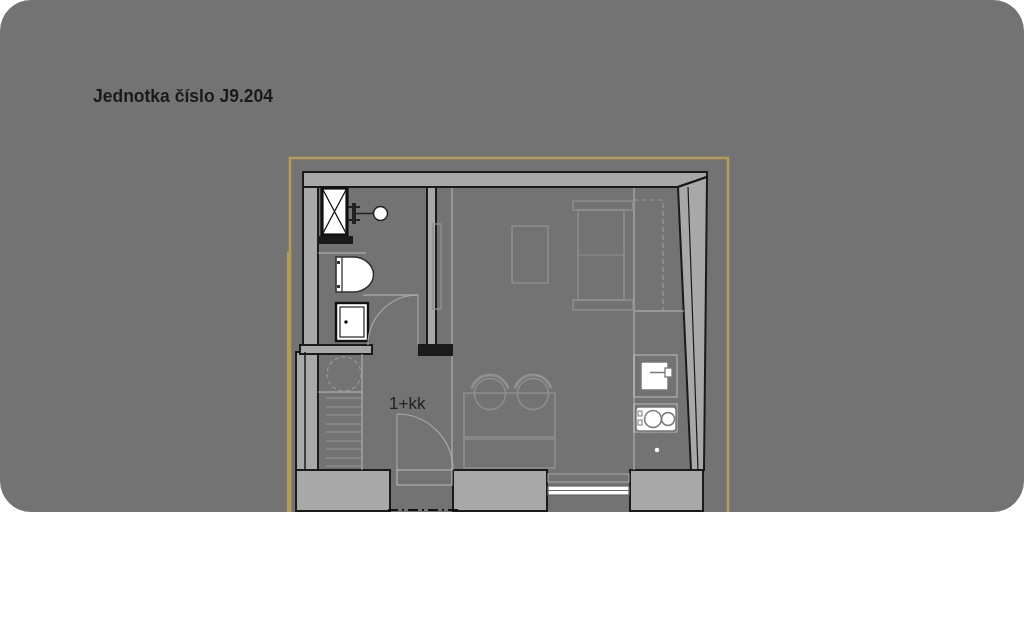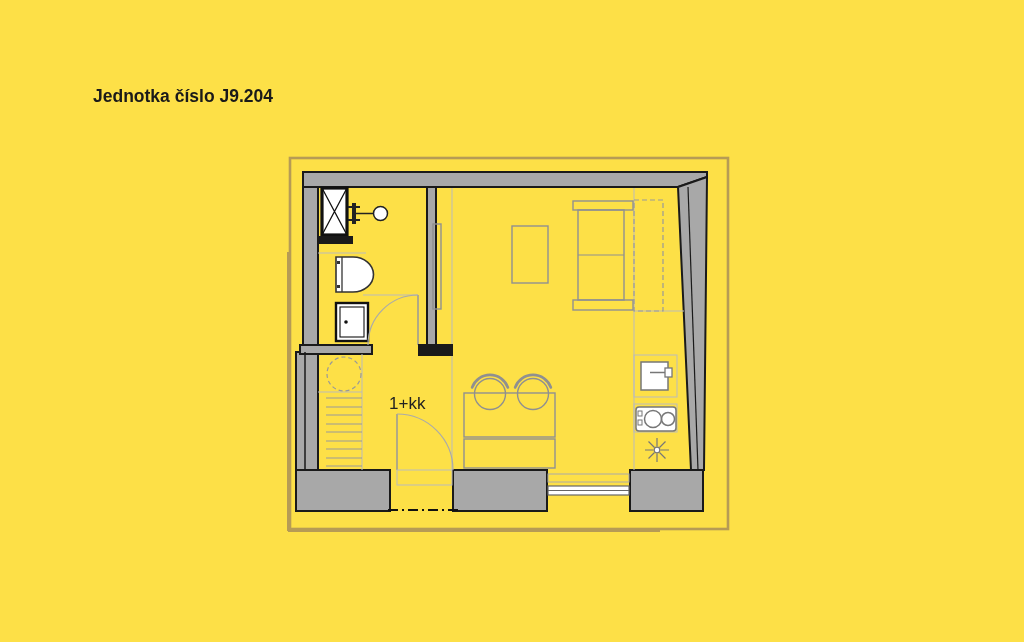--- a/index.html
+++ b/index.html
@@ -1,17 +1,17 @@
 <!DOCTYPE html>
 <html><head>
 <meta charset="utf-8">
 <style>
   html,body{margin:0;padding:0;background:#fff;}
-  .canvas{position:relative;width:1024px;height:642px;background:#fde047;overflow:hidden;
-          font-family:"Liberation Sans", sans-serif;}
+  .canvas{position:relative;width:1024px;height:512px;background:#737373;overflow:hidden;
+          font-family:"Liberation Sans", sans-serif;border-radius:31px;}
   .sheet-title{position:absolute;left:93px;top:86px;margin:0;font-size:17.5px;font-weight:bold;
                color:#1a1a1a;letter-spacing:0px;}
   svg{position:absolute;left:0;top:0;}
   .wall{stroke:#1a1a1a;stroke-width:2;}
   .thin{fill:none;stroke:#bbbbbb;stroke-width:1;}
   .furn{fill:none;stroke:#909090;stroke-width:1.4;}
   .fixd{stroke:#222222;}
   .unit-label{font-size:17px;fill:#222222;font-family:"Liberation Sans",sans-serif;}
 </style>
 </head>

